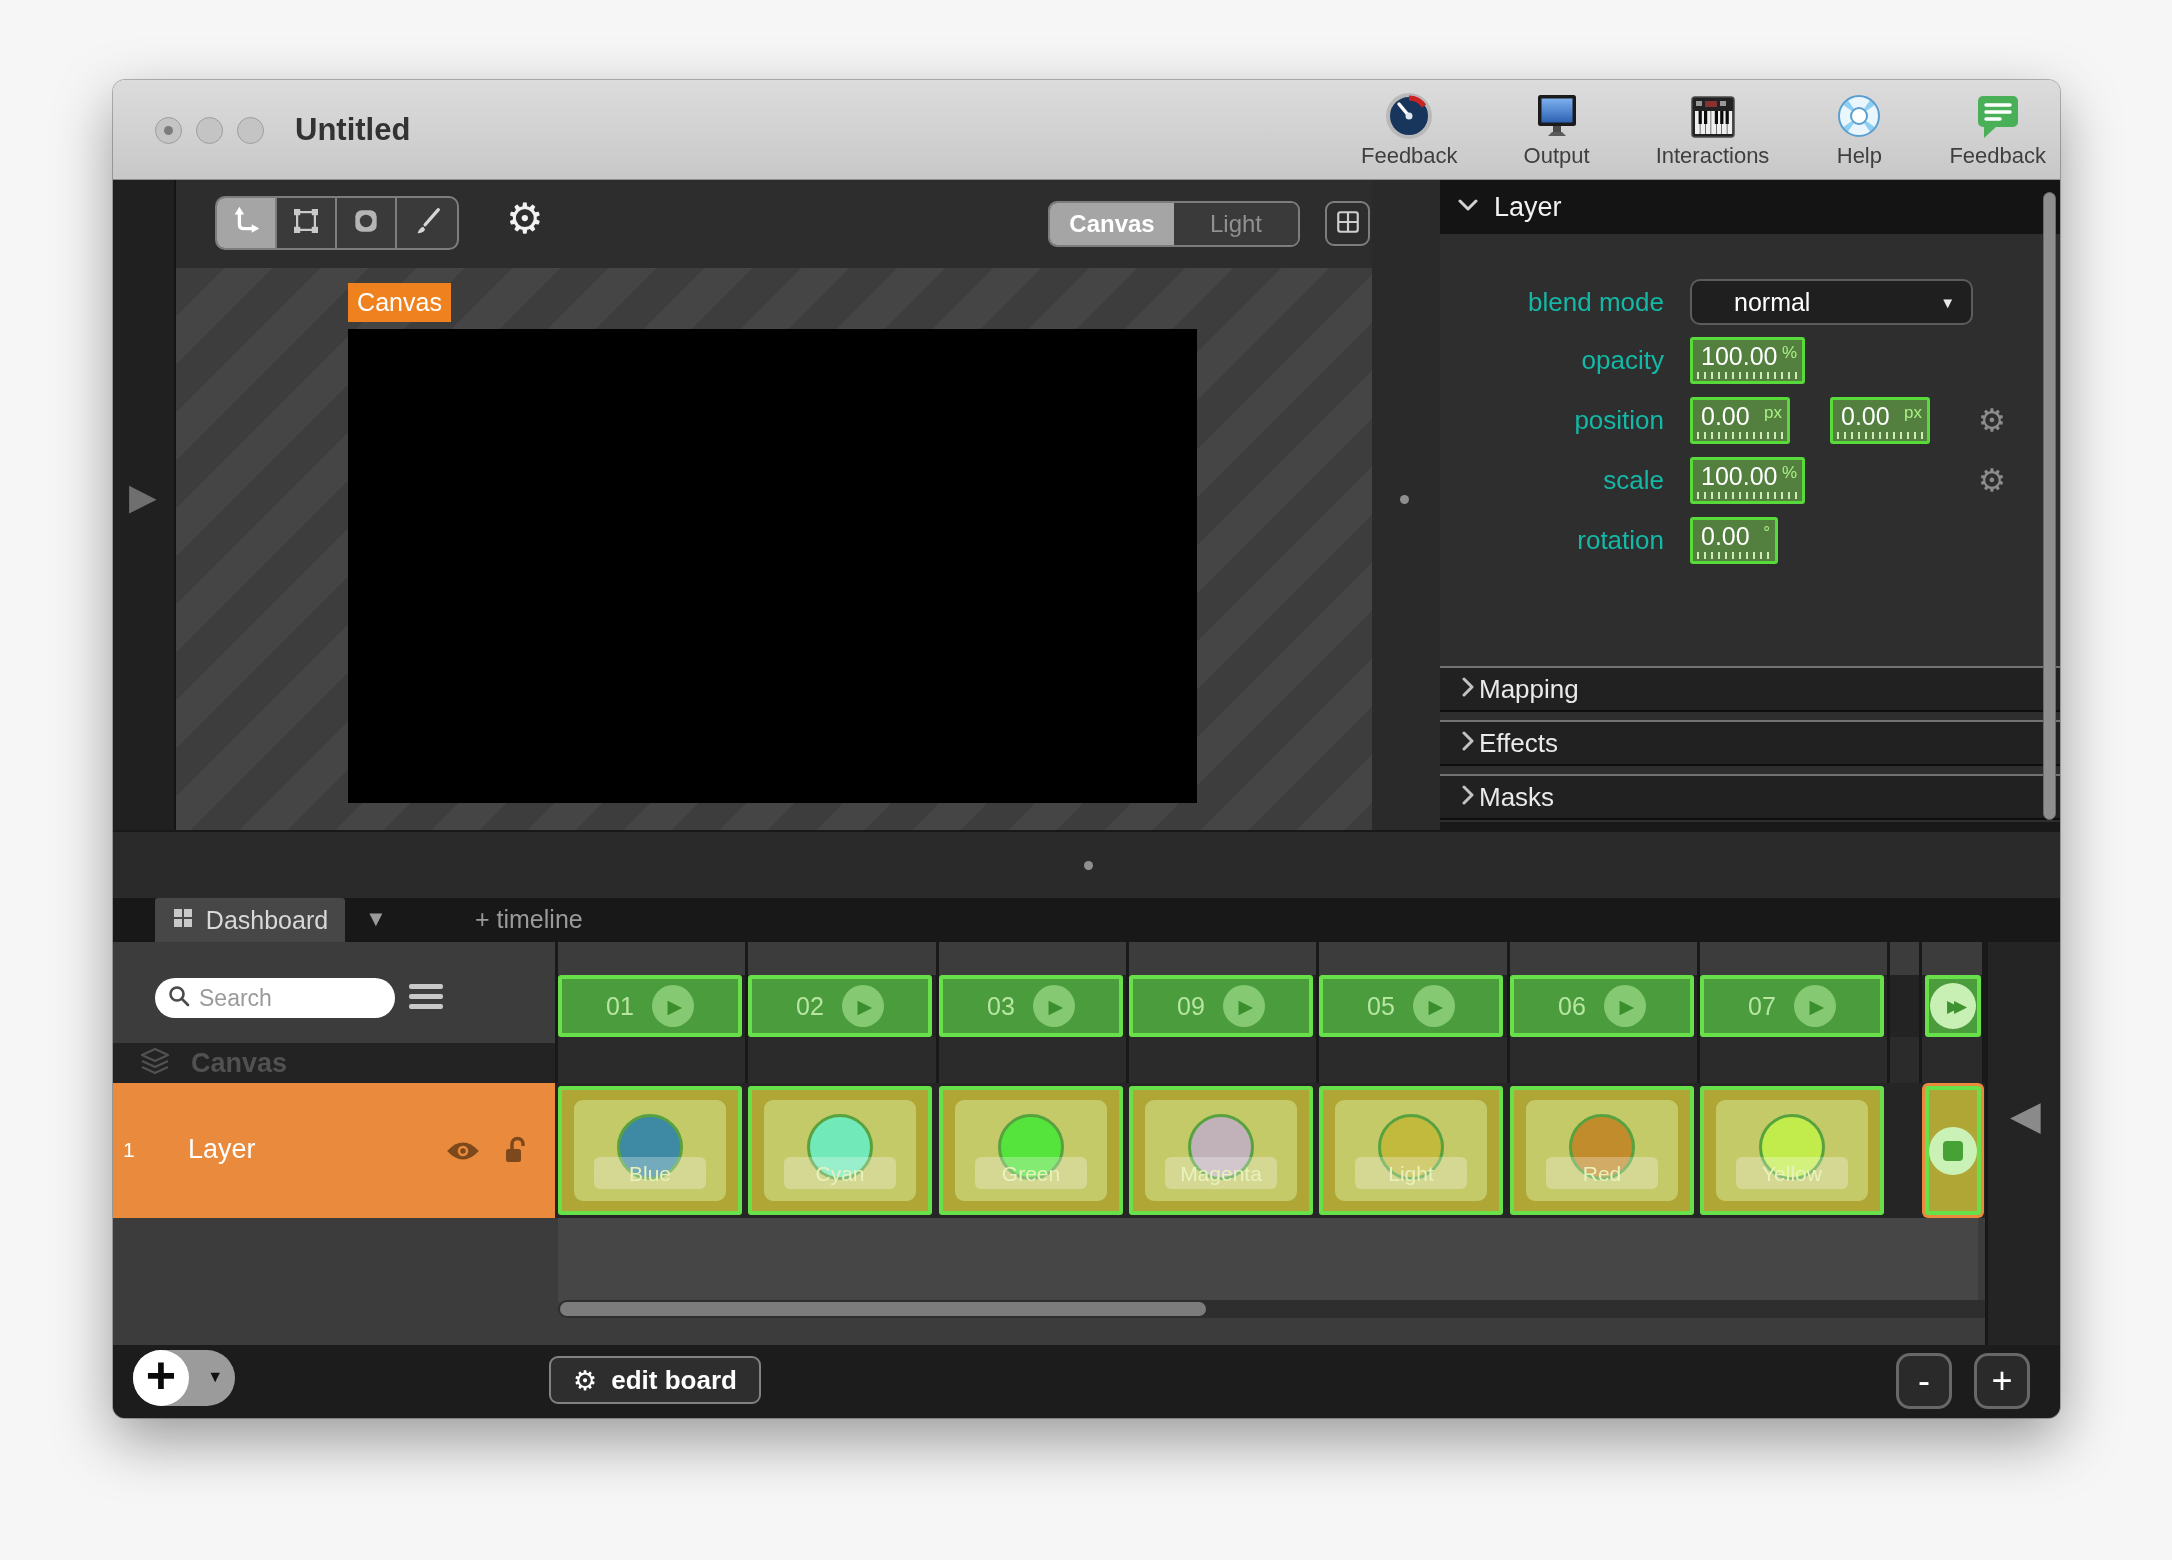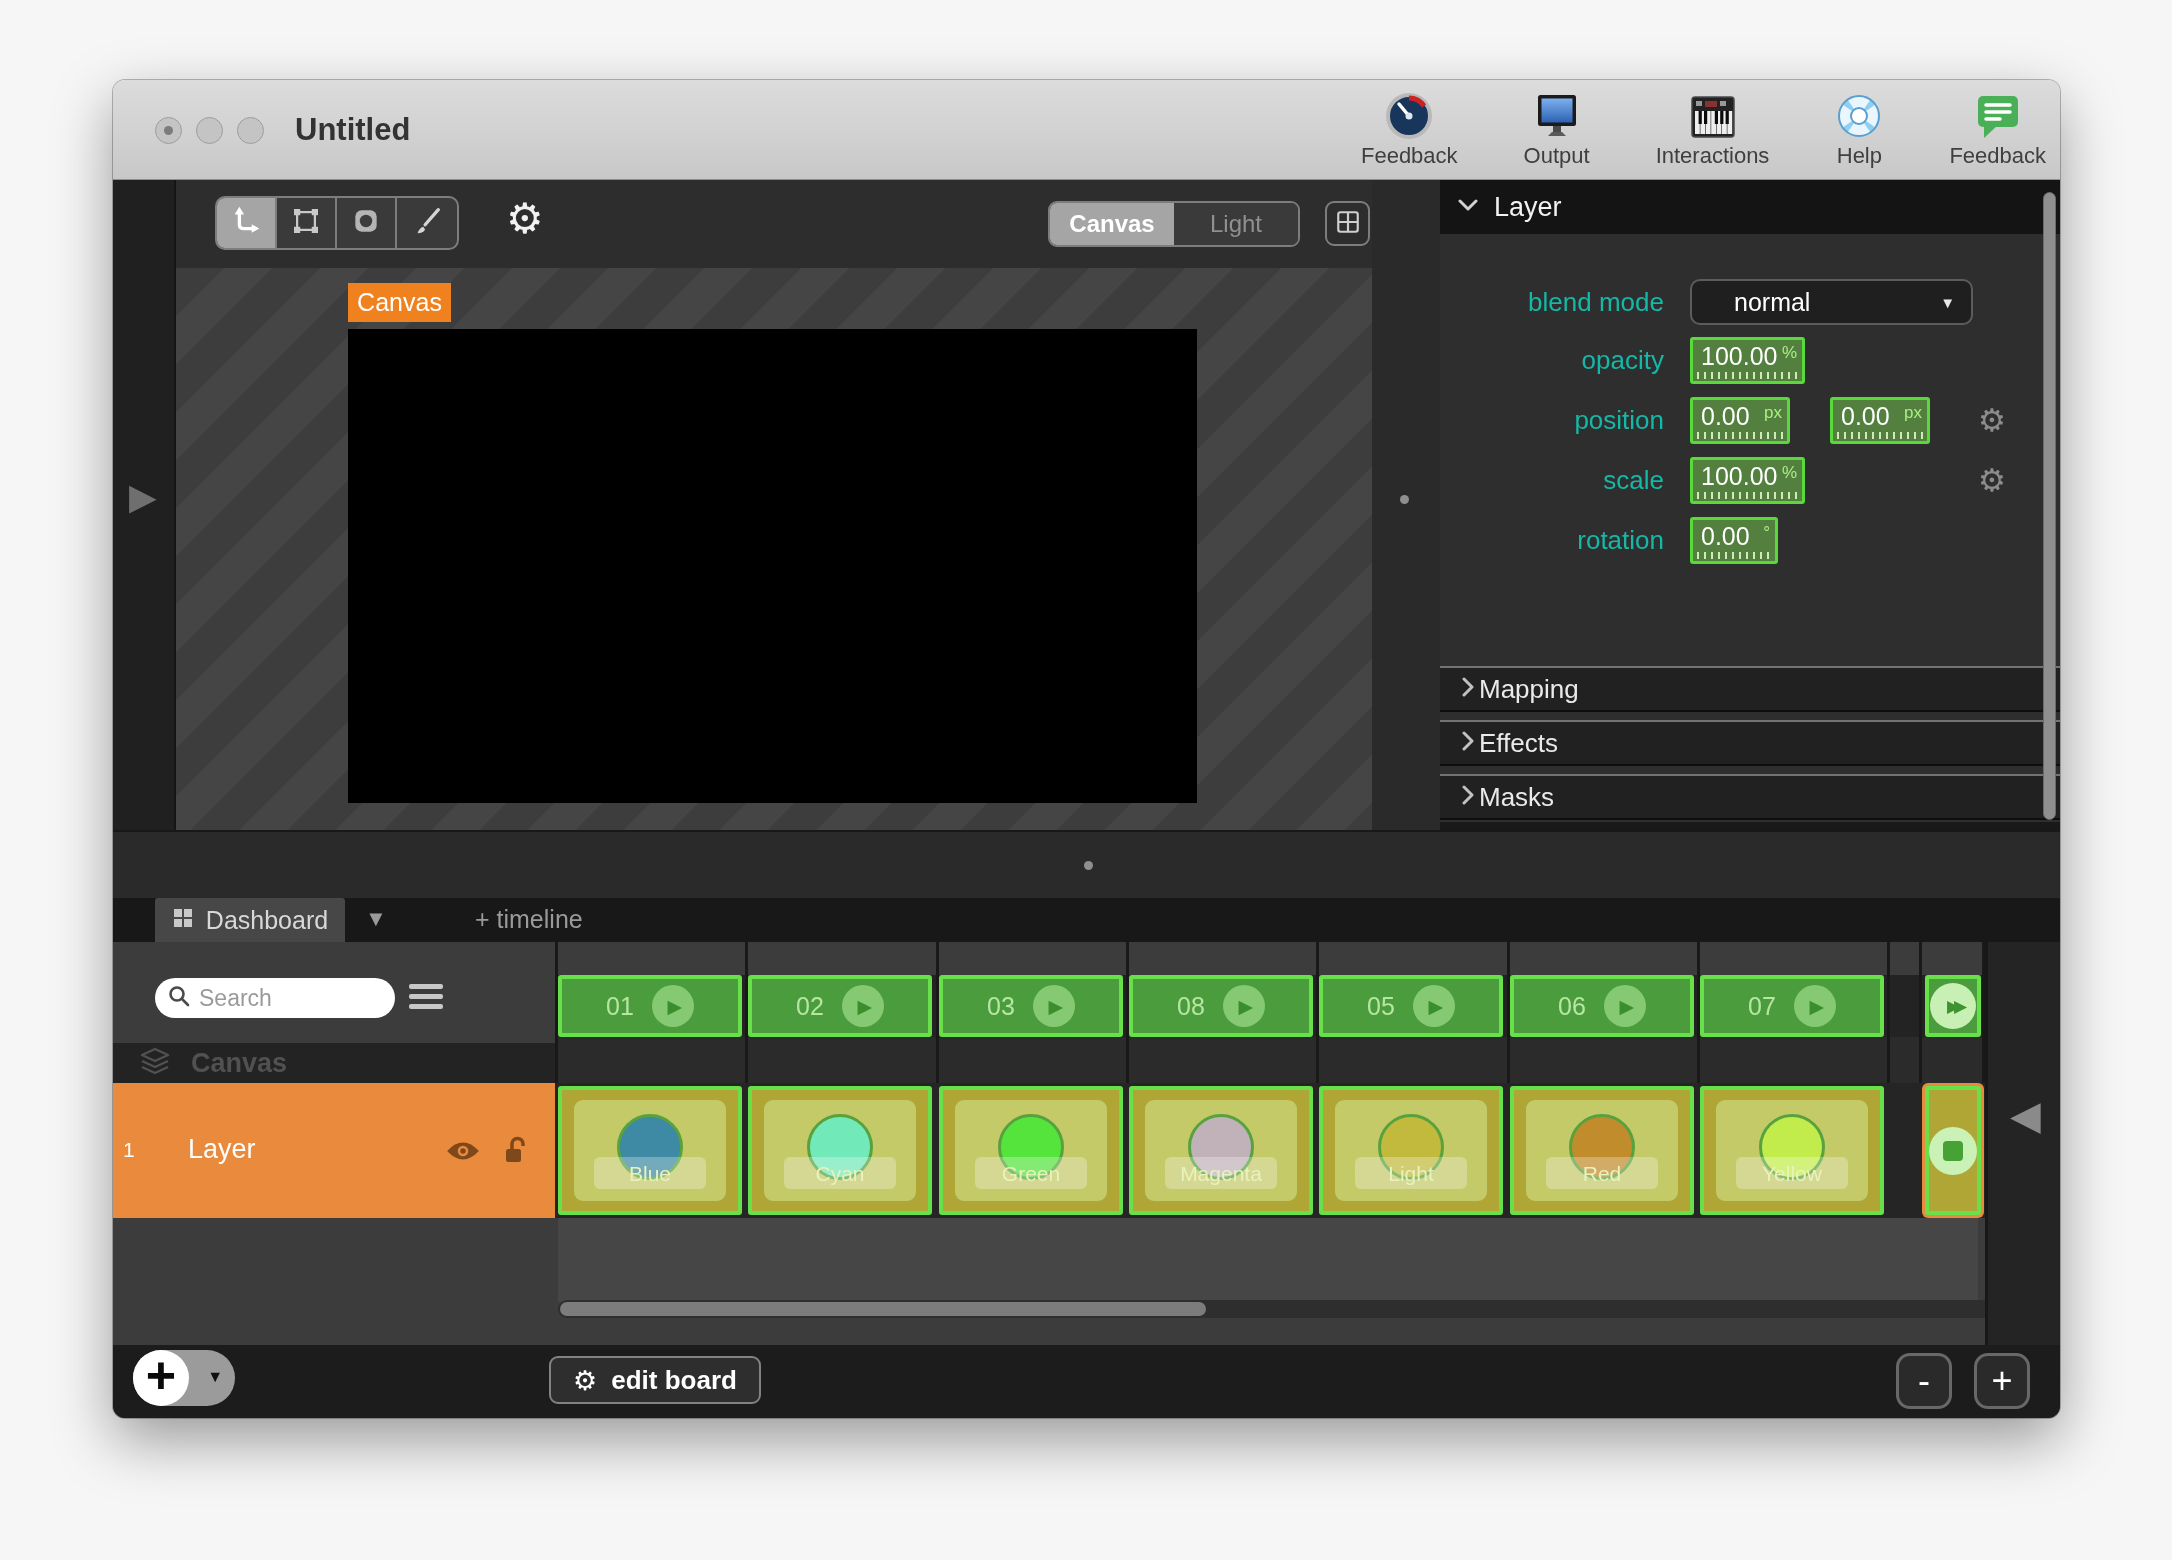--- a/index.html
+++ b/index.html
@@ -460,21 +460,21 @@
     <span class="col-num">02</span>
     <span class="play-circ">▶</span>
   </div>
 
   <div class="col-header" style="left: 826px;">
     <span class="col-num">03</span>
     <span class="play-circ">▶</span>
   </div>
 
   <div class="col-header" style="left: 1016px;">
-    <span class="col-num">08</span>
+    <span class="col-num">09</span>
     <span class="play-circ">▶</span>
   </div>
 
   <div class="col-header" style="left: 1206px;">
     <span class="col-num">05</span>
     <span class="play-circ">▶</span>
   </div>
 
   <div class="col-header" style="left: 1397px;">
     <span class="col-num">06</span>

